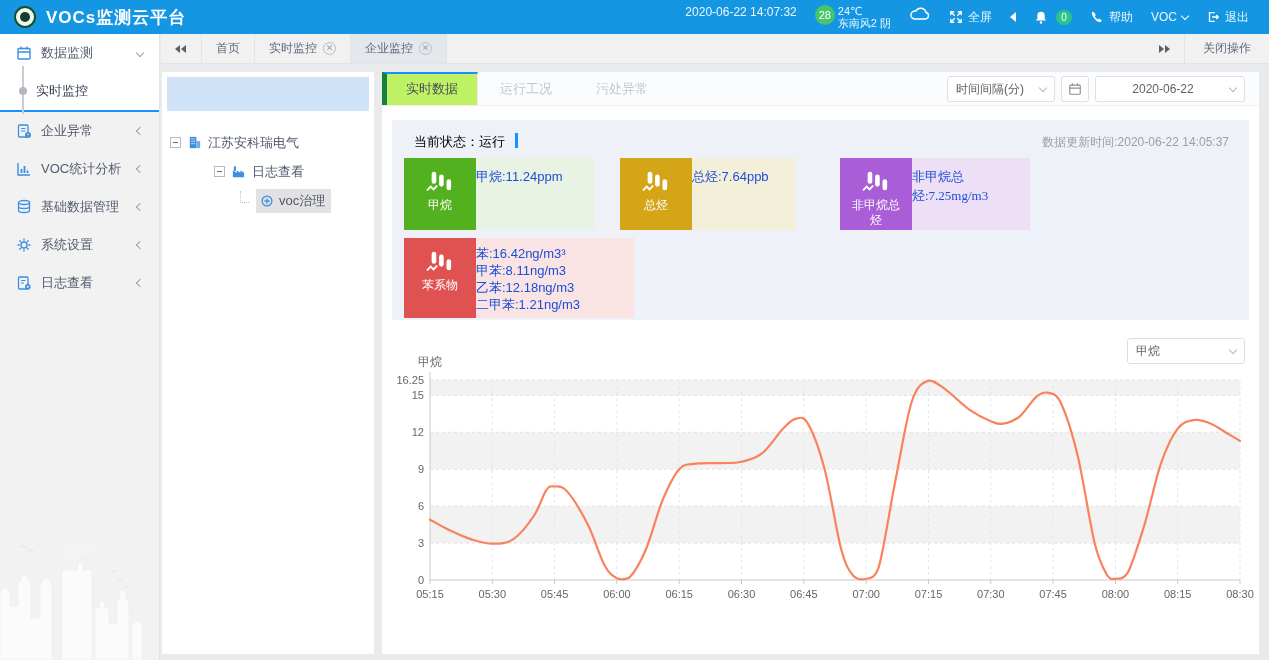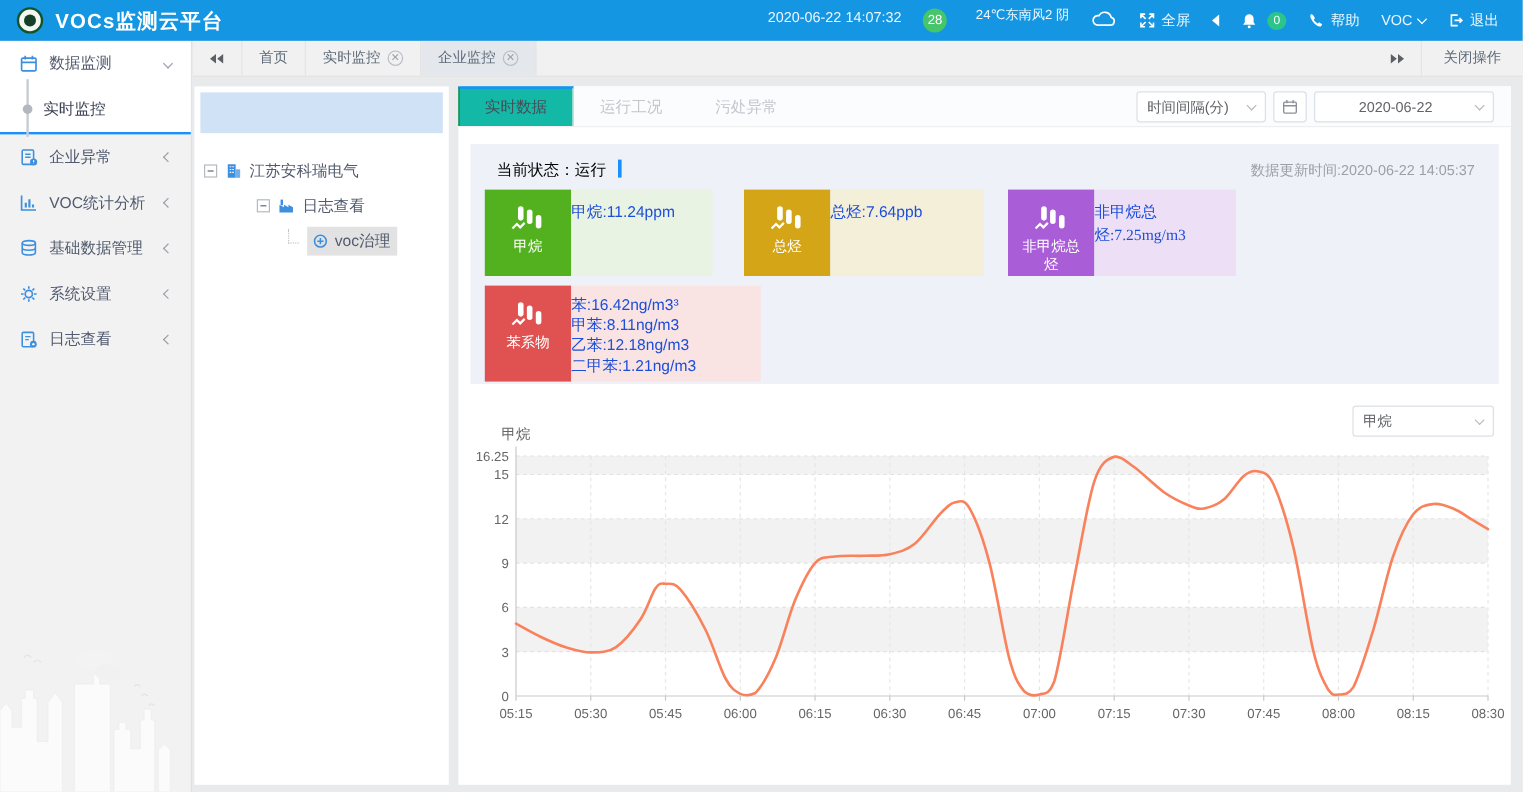--- a/index.html
+++ b/index.html
@@ -8,21 +8,21 @@
   .app{position:relative;width:1269px;height:660px;background:#e9eaec;overflow:hidden}
 
   
   .topbar{position:absolute;left:0;top:0;width:1269px;height:34px;background:#1496e3;color:#fff;display:flex;align-items:center;z-index:5}
   .logo{width:22px;height:22px;border-radius:50%;background:#f2f7ef;border:2px solid #14522b;margin-left:14px;position:relative;flex:none}
   .logo::after{content:"";position:absolute;left:4px;top:4px;width:10px;height:10px;border-radius:50%;background:#14402a}
   .app-title{font-size:17px;font-weight:bold;margin-left:10px;letter-spacing:1px}
   .hdr-right{margin-left:auto;display:flex;font-size:12px;color:#ecf7ff;padding-right:20px}
   .hdr-right>*{margin-left:18px}
   .aqi-badge{display:inline-block;background:#46c56a;border-radius:50%;width:20px;height:20px;line-height:20px;text-align:center;font-size:11px;color:#fff}
-  .weather{display:flex;flex-direction:row;line-height:12px;font-size:11px;margin-left:24px}
+  .weather{display:flex;flex-direction:column;line-height:12px;font-size:11px;margin-left:3px}
   .hbtn{display:flex;align-items:center;cursor:pointer;white-space:nowrap}
   .hbtn svg{margin-right:5px}
   .bell-badge{display:inline-block;background:#2bc48a;border-radius:8px;min-width:16px;height:15px;line-height:15px;text-align:center;font-size:10px;color:#fff;margin-left:3px;padding:0 2px}
   .tri-left{width:0;height:0;border-top:5px solid transparent;border-bottom:5px solid transparent;border-right:6px solid #fff;display:inline-block}
   .chev{display:inline-block;width:6px;height:6px;border-right:1.5px solid #fff;border-bottom:1.5px solid #fff;transform:rotate(45deg);margin-left:5px;margin-top:-3px}
 
   
   .sidebar{position:absolute;left:0;top:34px;width:160px;height:626px;background:#f2f2f2;border-right:1px solid #e2e2e2;z-index:4}
   .side-group{background:#fff;border-bottom:2px solid #1890ff}
   .side-row{height:38px;display:flex;align-items:center;font-size:13px;color:#515a6e;position:relative;cursor:pointer}
@@ -58,21 +58,21 @@
   .expander::after{content:"";position:absolute;left:2px;right:2px;top:4px;height:1px;background:#5f6b7a}
   .leafcon{width:9px;height:12px;border-left:1px dotted #c3c3c3;border-bottom:1px dotted #c3c3c3;margin:-8px 7px 0 2px;flex:none}
   .tnode svg{margin-right:6px;flex:none}
   .tnode .selected{background:#e2e2e2;display:flex;align-items:center;padding:3px 6px 3px 4px}
   .tnode .selected svg{margin-right:5px}
 
   
   .mainpanel{position:absolute;left:382px;top:72px;width:877px;height:582px;background:#fff;z-index:2}
   .mtabs{height:34px;display:flex;background:#fbfcfd;border-bottom:1px solid #efefef;position:relative}
   .mtab{width:96px;text-align:center;line-height:33px;font-size:13px;color:#c3c7ce;cursor:pointer}
-  .mtab.active{background:#14b8a6;border-top:2px solid #1890ff;border-right:1px solid #ececec;border-left:1px solid #15803d;color:#474d57;line-height:30px}
+  .mtab.active{background:#bef264;border-top:2px solid #1890ff;border-right:1px solid #ececec;border-left:5px solid #15803d;color:#474d57;line-height:30px}
   .mcontrols{position:absolute;right:14px;top:4px;display:flex;}
   .select{height:26px;border:1px solid #dcdfe6;border-radius:3px;background:#fff;display:flex;align-items:center;padding:0 8px;font-size:12px;color:#606266;cursor:pointer}
   .select .chevd{width:6px;height:6px;border-right:1.5px solid #b6b9be;border-bottom:1.5px solid #b6b9be;transform:rotate(45deg);margin-left:8px;margin-top:-3px;flex:none}
   .sel-interval{width:108px;justify-content:space-between;margin-right:6px}
   .cal-btn{width:28px;height:26px;border:1px solid #dcdfe6;border-radius:3px;background:#fff;display:flex;align-items:center;justify-content:center;margin-right:6px;cursor:pointer}
   .sel-date{width:150px}
   .sel-date .val{flex:1;text-align:center}
 
   .info-panel{position:absolute;left:10px;top:48px;width:857px;height:200px;background:#eef2f8}
   .status-row{position:absolute;left:22px;top:13px;font-size:13px;color:#000000;display:flex;align-items:flex-start}
@@ -329,21 +329,21 @@
         <div class="card" style="left:216px;top:0;height:72px">
           <div class="icon-box" style="background: rgb(212, 165, 22);">
             <svg width="30" height="26" viewBox="0 0 32 28">
                 <rect x="7" y="3" width="5" height="13" rx="2.5" fill="#fff"></rect>
                 <rect x="15" y="6" width="5" height="13" rx="2.5" fill="#fff"></rect>
                 <rect x="23" y="11" width="5" height="12" rx="2.5" fill="#fff"></rect>
                 <polyline points="2,23 6,19 9,22 13,18" stroke="#fff" stroke-width="2" fill="none"></polyline>
               </svg>
             <span class="icon-label">总烃</span>
           </div>
-          <div class="val-box" style="width: 128px; background: rgb(244, 239, 217);">
+          <div class="val-box" style="width: 104px; background: rgb(244, 239, 217);">
             <div>总烃:7.64ppb</div>
           </div>
         </div>
         <div class="card" style="left:436px;top:0;height:72px">
           <div class="icon-box" style="background: rgb(169, 93, 214);">
             <svg width="30" height="26" viewBox="0 0 32 28">
                 <rect x="7" y="3" width="5" height="13" rx="2.5" fill="#fff"></rect>
                 <rect x="15" y="6" width="5" height="13" rx="2.5" fill="#fff"></rect>
                 <rect x="23" y="11" width="5" height="12" rx="2.5" fill="#fff"></rect>
                 <polyline points="2,23 6,19 9,22 13,18" stroke="#fff" stroke-width="2" fill="none"></polyline>

